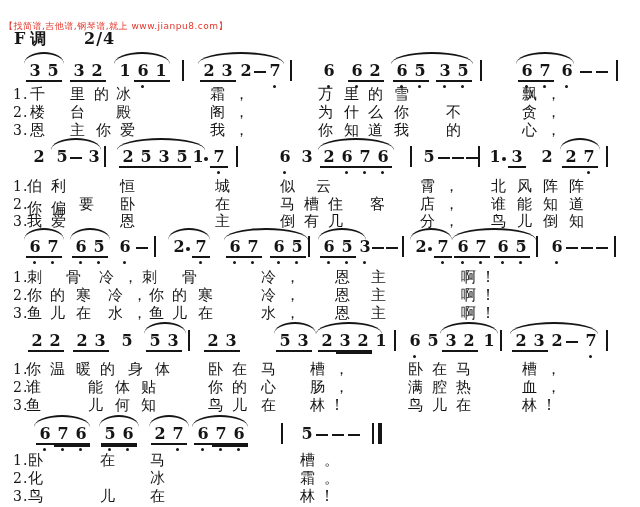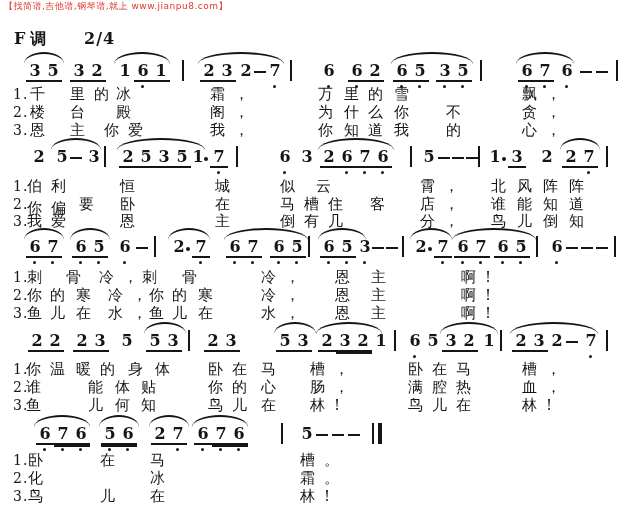--- a/index.html
+++ b/index.html
@@ -1,18 +1,18 @@
 <!DOCTYPE html>
 <html><head>
 <meta charset="utf-8">
 <style>
   html,body{margin:0;padding:0;background:#fff;}
   #sheet{position:relative;width:640px;height:507px;background:#fff;overflow:hidden;
          font-family:"DejaVu Serif",serif;color:#151515;}
-  .watermark{position:absolute;top:0;left:4px;font:9px "DejaVu Sans",sans-serif;
+  .watermark{position:absolute;top:20px;left:4px;font:9px "DejaVu Sans",sans-serif;
              color:#e2362a;letter-spacing:.5px;white-space:nowrap;}
   .title{position:absolute;top:8px;left:0;width:640px;text-align:center;
          font-weight:bold;font-size:26px;letter-spacing:14px;}
   .keysig{position:absolute;top:29px;left:14px;font-weight:bold;font-size:16px;letter-spacing:5px;}
   .timesig{position:absolute;top:29px;left:84px;font-weight:bold;font-size:16px;letter-spacing:1px;}
   .ngroup{position:absolute;display:flex;height:17px;font-weight:bold;font-size:16px;}
   .ngroup.ul{border-bottom:2px solid #151515;}
   .nchar{width:18px;text-align:center;position:relative;line-height:16px;}
   .nchar.low::after{content:"";position:absolute;left:50%;margin-left:-2px;bottom:-8px;
                     width:3.4px;height:3.4px;border-radius:50%;background:#151515;}
@@ -108,21 +108,21 @@
       <div class="lyr" style="left: 116px; top: 104px;">殿</div>
       <div class="lyr" style="left: 210px; top: 104px;">阁，</div>
       <div class="lyr" style="left: 318px; top: 104px;">为</div>
       <div class="lyr" style="left: 344px; top: 104px;">什么</div>
       <div class="lyr" style="left: 394px; top: 104px;">你</div>
       <div class="lyr" style="left: 446px; top: 104px;">不</div>
       <div class="lyr" style="left: 522px; top: 104px;">贪，</div>
       <div class="lyr vn" style="left: 13px; top: 122px;">3.</div>
       <div class="lyr" style="left: 30px; top: 122px;">恩</div>
       <div class="lyr" style="left: 70px; top: 122px;">主</div>
-      <div class="lyr" style="left: 104px; top: 122px;">你爱</div>
+      <div class="lyr" style="left: 96px; top: 122px;">你爱</div>
       <div class="lyr" style="left: 210px; top: 122px;">我，</div>
       <div class="lyr" style="left: 318px; top: 122px;">你</div>
       <div class="lyr" style="left: 344px; top: 122px;">知道</div>
       <div class="lyr" style="left: 394px; top: 122px;">我</div>
       <div class="lyr" style="left: 446px; top: 122px;">的</div>
       <div class="lyr" style="left: 522px; top: 122px;">心，</div>
       <div class="ngroup" style="left: 30px; top: 149px;">
         <span class="nchar">2</span>
       </div>
       <div class="ngroup" style="left: 53px; top: 149px;">

